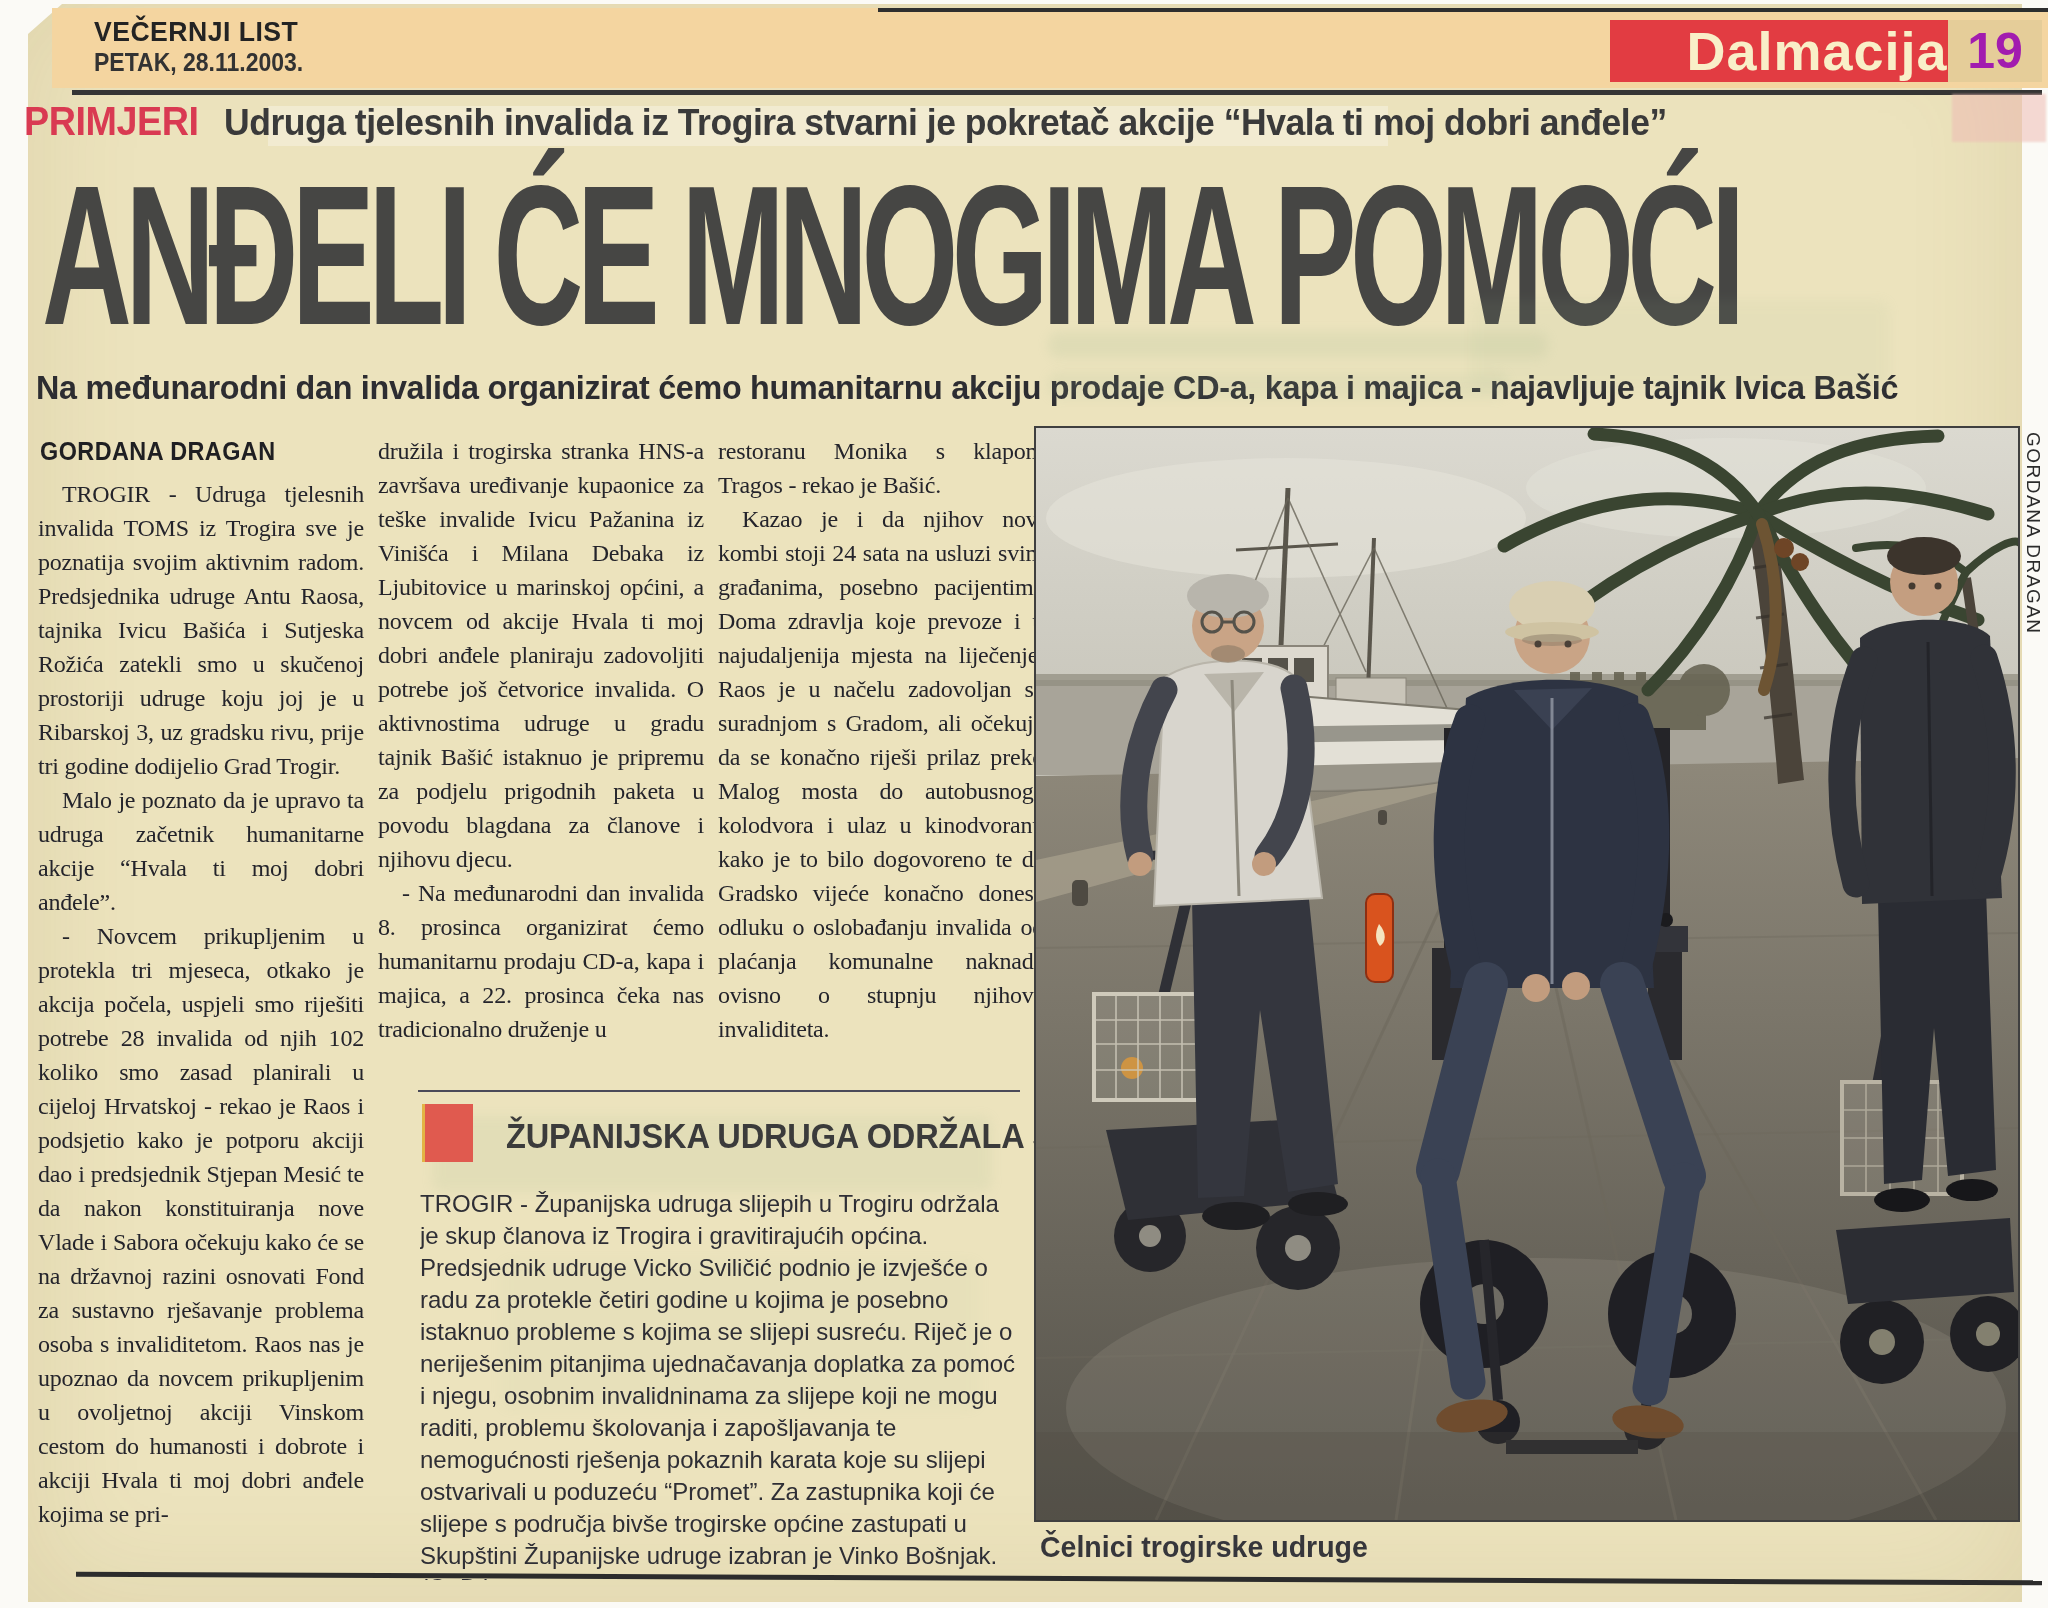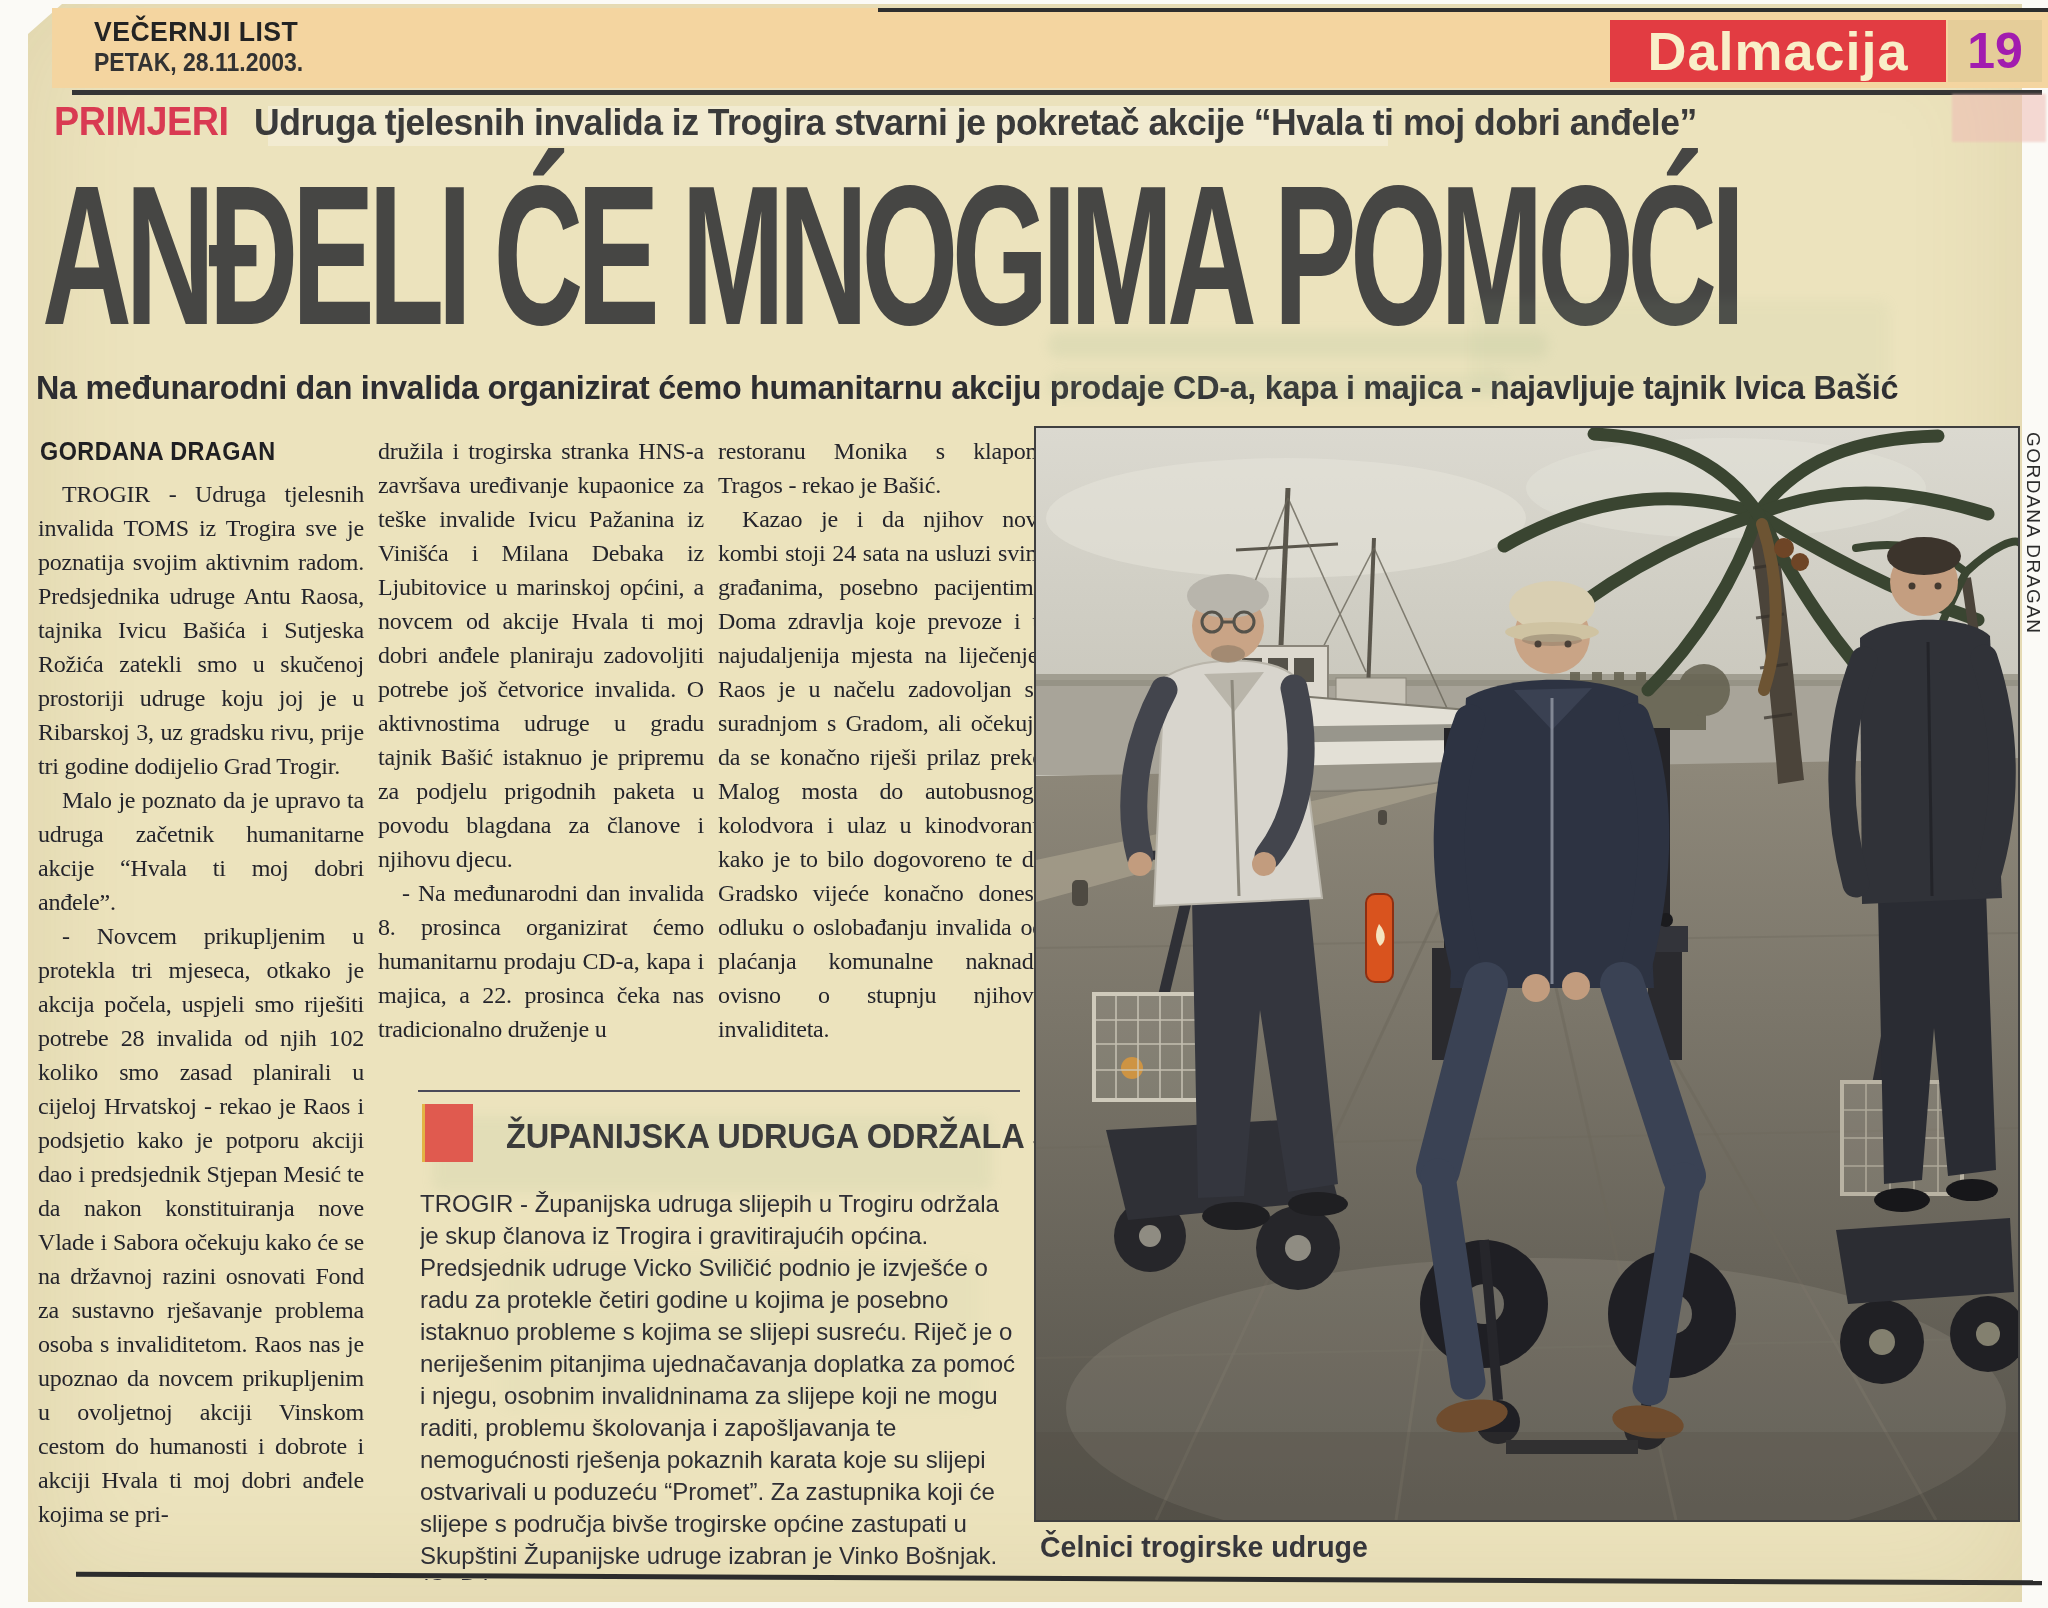--- a/index.html
+++ b/index.html
@@ -15,28 +15,28 @@
     border-top:30px solid #fbfaf6;border-right:34px solid transparent;}
   
   .strip{left:52px;top:8px;width:1996px;height:80px;background:#f4d5a0;}
   .masthead-name{left:94px;top:16px;font-size:28px;font-weight:800;color:#232323;
     transform:scaleX(.95);transform-origin:left top;letter-spacing:.5px;white-space:nowrap;}
   .masthead-date{left:94px;top:48px;font-size:25px;font-weight:700;color:#333;
     transform:scaleX(.92);transform-origin:left top;white-space:nowrap;}
   .top-rule-upper{left:878px;top:8px;width:1170px;height:4px;background:#2e2e2e;}
   .dalmacija{left:1610px;top:20px;width:336px;height:62px;background:#e23c42;
     display:flex;align-items:center;justify-content:center;font-size:54px;font-weight:800;
-    color:#f9efc8;letter-spacing:1px;}
+    color:#f9efc8;letter-spacing:1px;padding-left:39px;}
   .pagenum{left:1948px;top:20px;width:94px;height:62px;background:#e5cd99;
     display:flex;align-items:center;justify-content:center;font-size:50px;font-weight:800;color:#a21caf;}
   .header-rule{left:72px;top:90px;width:1970px;height:5px;background:#353535;}
   .pink-frag{left:1952px;top:94px;width:94px;height:48px;background:#efbdb5;opacity:.55;filter:blur(1px);}
   
   .kicker-band{left:268px;top:106px;width:1120px;height:40px;background:#fff;opacity:.3;}
-  .kicker{left:54px;top:98px;white-space:nowrap;}
+  .kicker{left:24px;top:98px;white-space:nowrap;}
   .kicker-label{display:inline-block;font-size:41px;font-weight:800;color:#d93a52;
     transform:scaleX(.92);transform-origin:left;letter-spacing:-.5px;}
   .kicker-text{display:inline-block;font-size:37px;font-weight:700;color:#3a3a3a;
     margin-left:10px;transform:scaleX(.96);transform-origin:left;letter-spacing:-.5px;}
   
   .headline{left:32px;top:146px;width:2010px;height:212px;}
   .headline span{display:inline-block;white-space:nowrap;font-size:150px;line-height:150px;
     font-weight:800;letter-spacing:-8px;color:#464644;
     transform:scale(.83,1.32);transform-origin:left top;}
   

